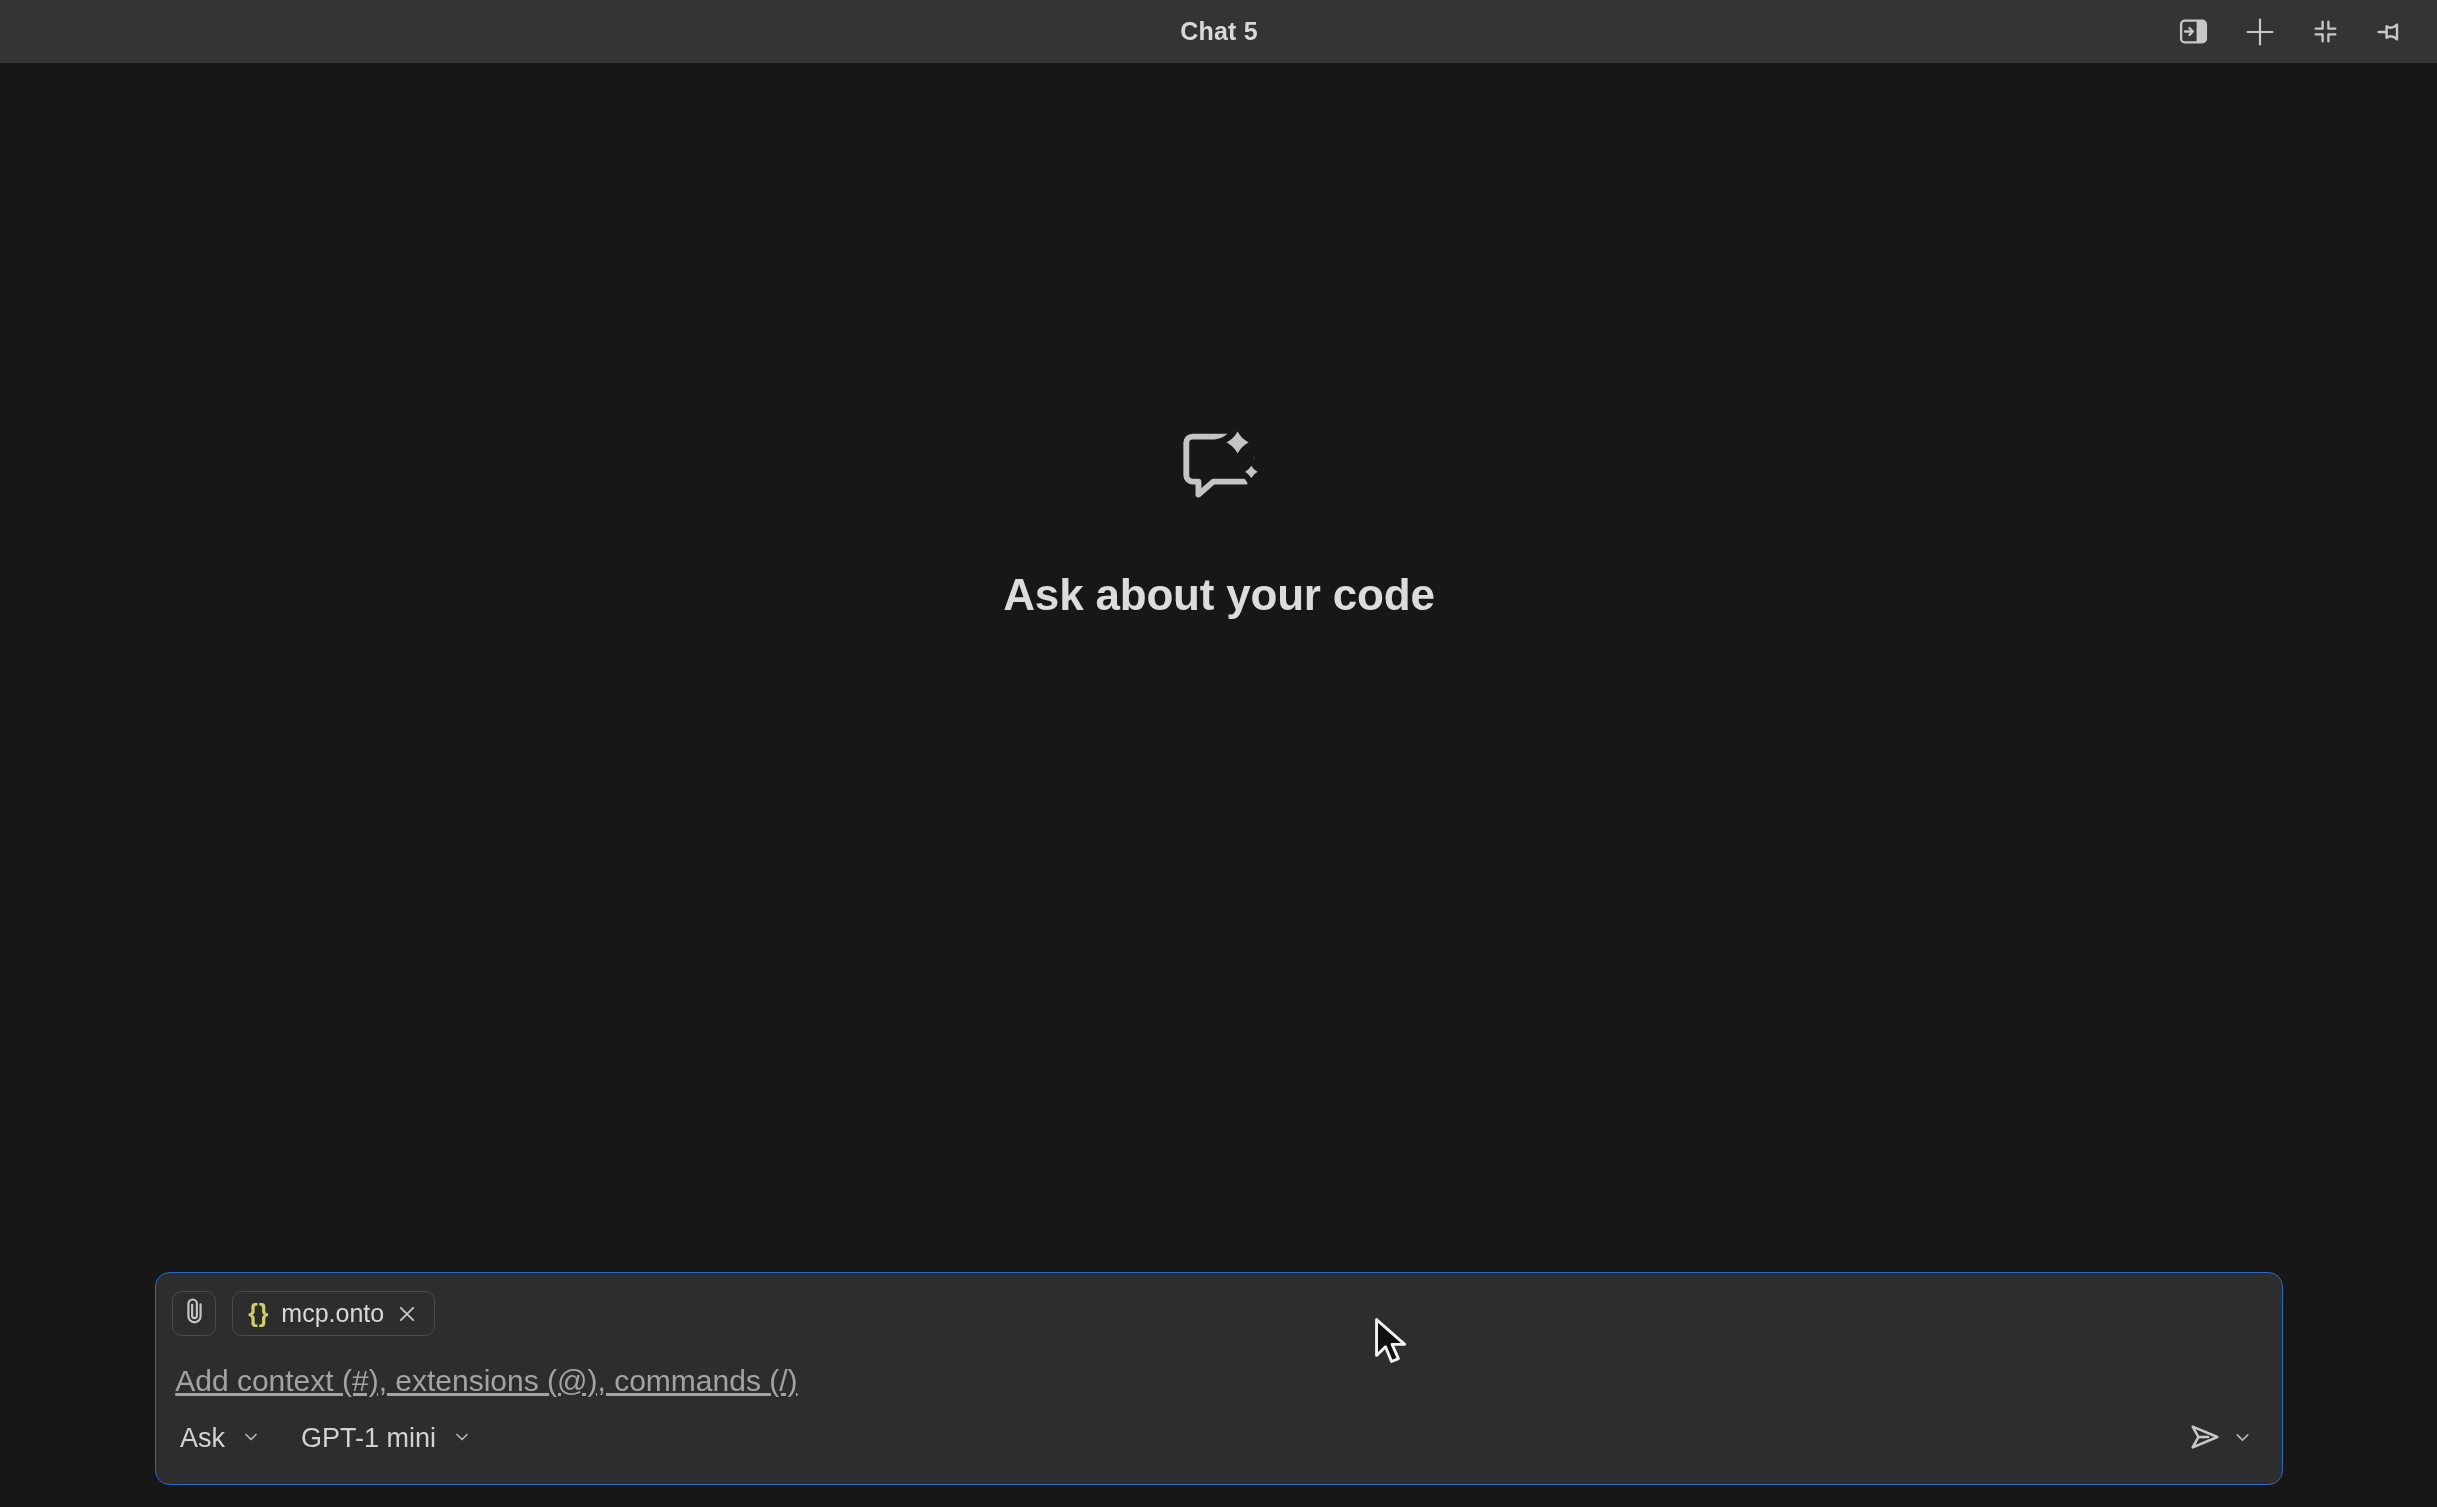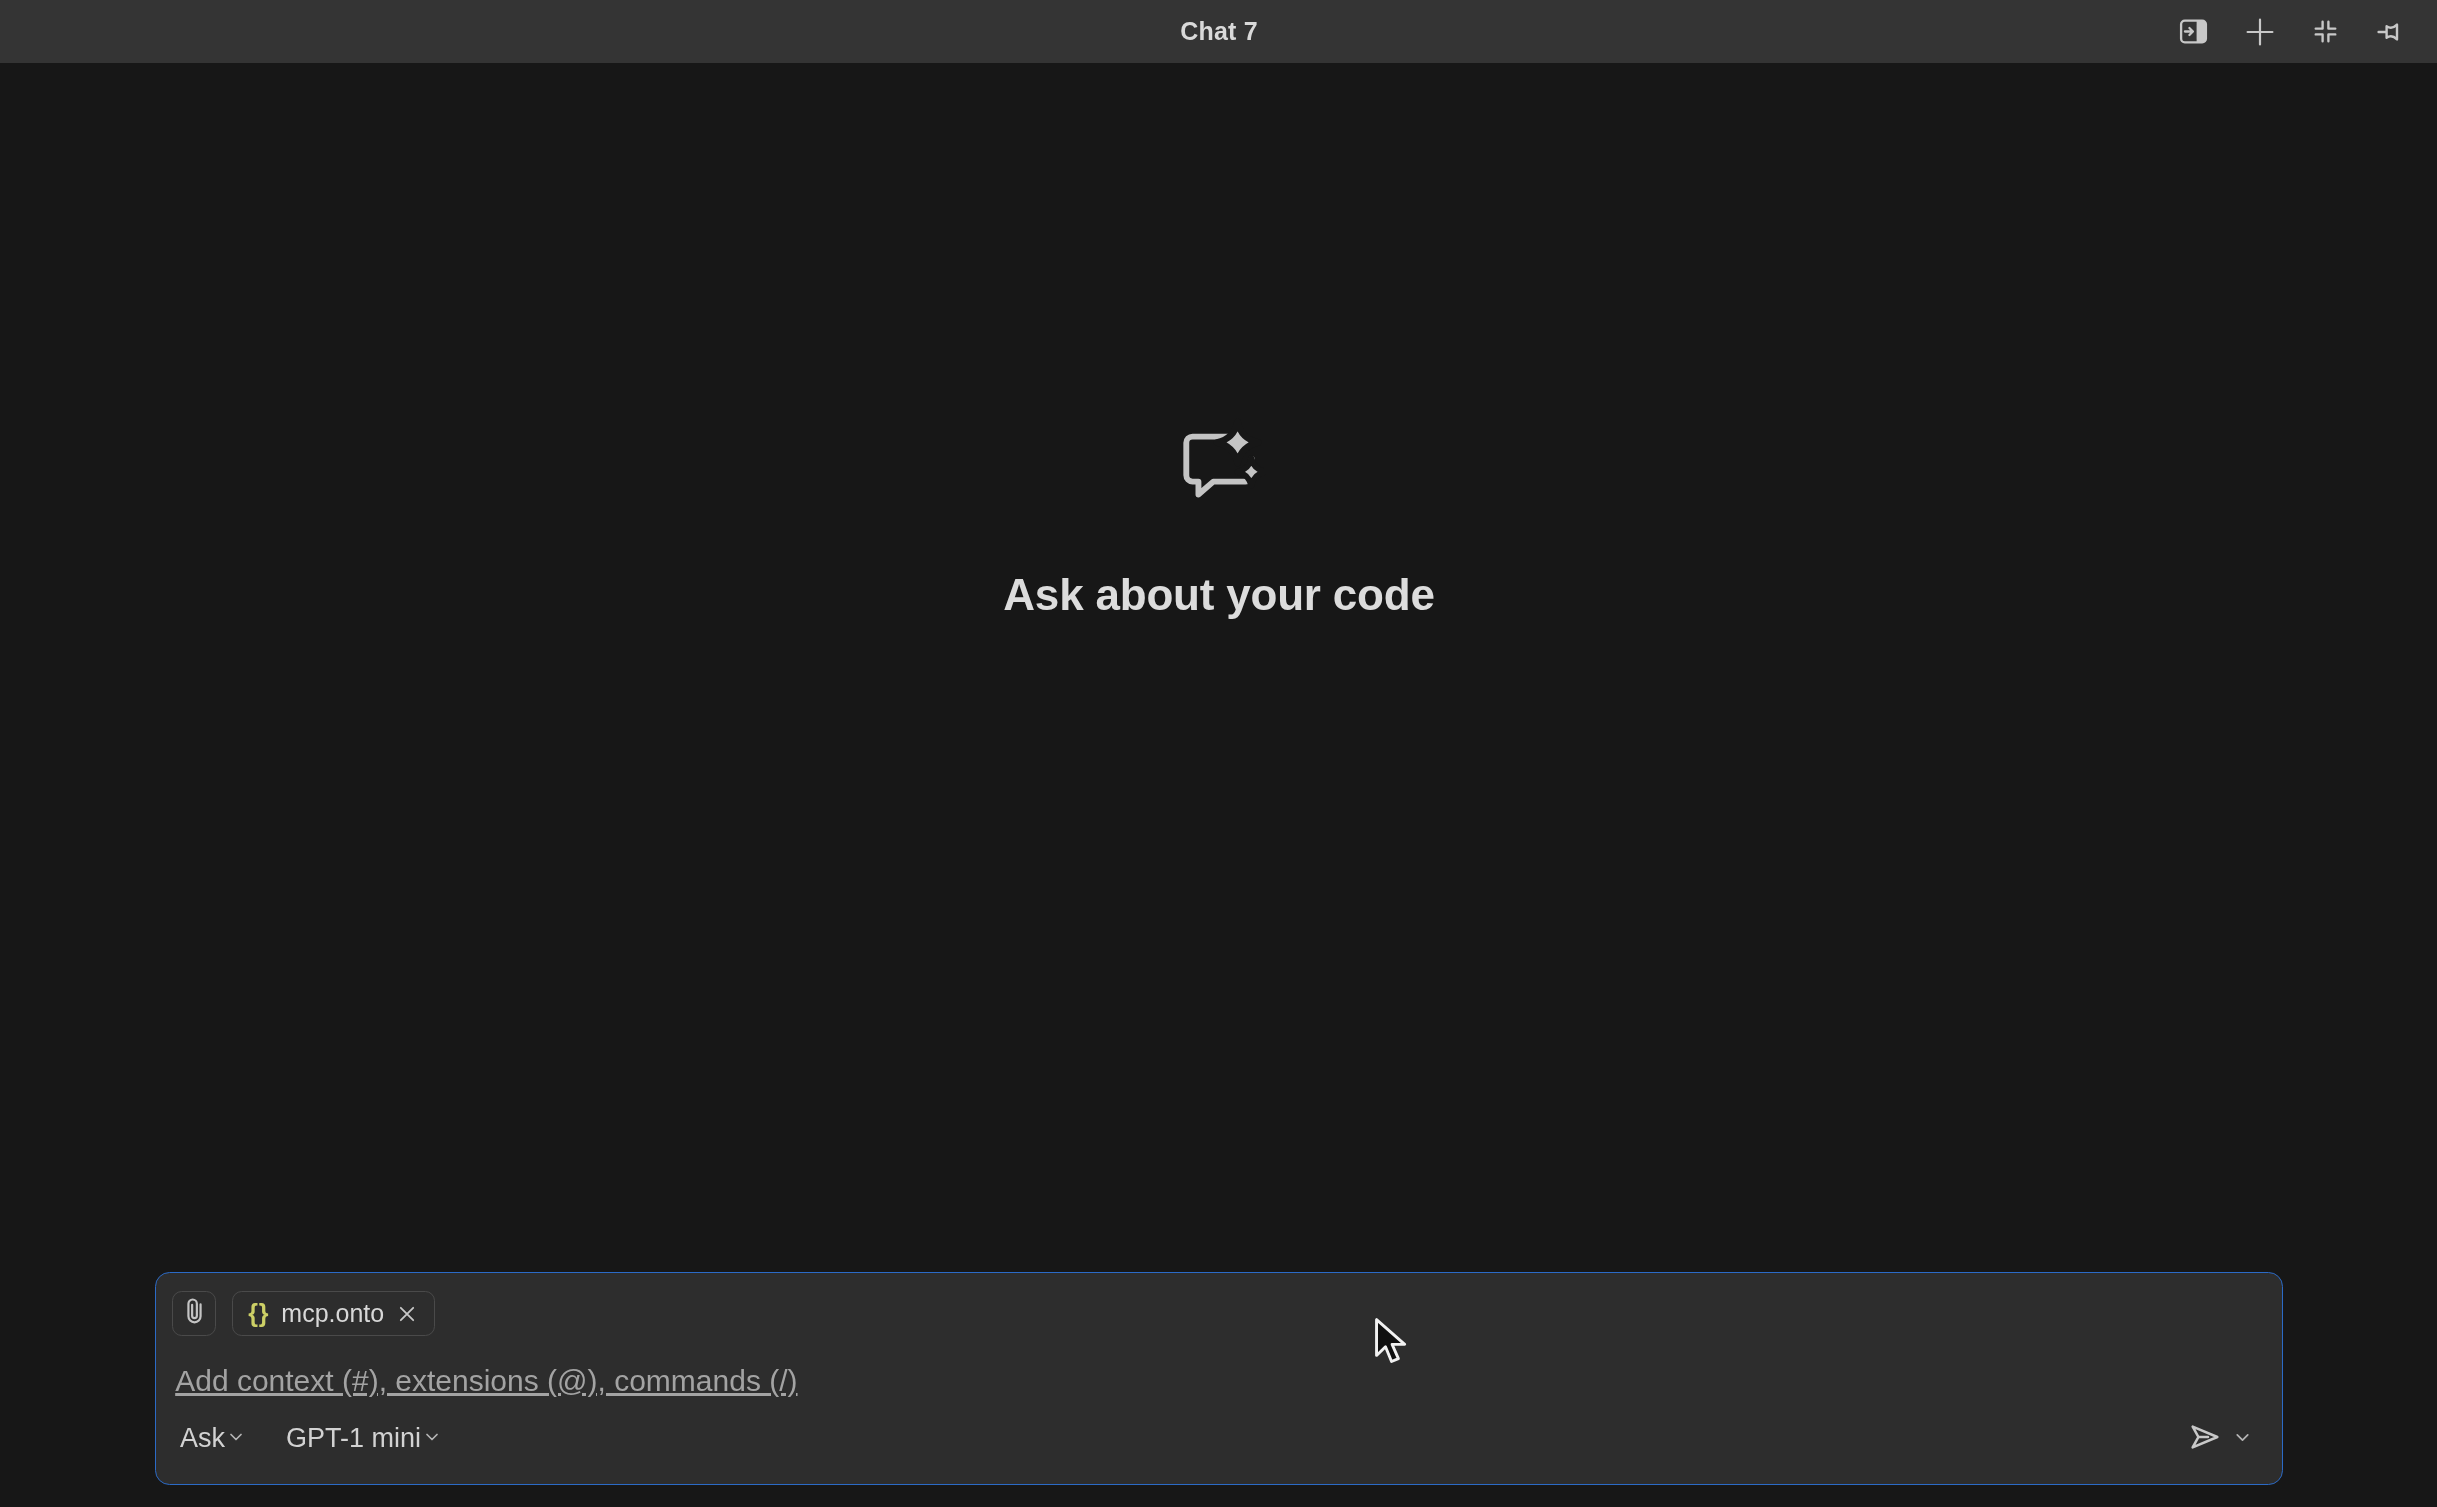--- a/index.html
+++ b/index.html
@@ -57,34 +57,34 @@
   }
   .chip .braces{color:#cdd066;font-size:25px;font-weight:700;letter-spacing:0.8px;line-height:1;}
   .chip .chip-label{color:#d8d8d8;font-size:25px;line-height:1;}
   .chip .chip-close{display:flex;align-items:center;cursor:default;}
   .input-row{margin-top:26px;margin-left:3.2px;height:37px;cursor:text;}
   .input-placeholder{color:#a3a3a3;font-size:30px;line-height:37px;text-decoration:underline;}
   .controls-row{
     margin-top:21px;display:flex;align-items:center;justify-content:space-between;
   }
   .selectors{display:flex;align-items:center;gap:40px;margin-left:8px;}
-  .selector{display:flex;align-items:center;gap:1px;background:none;border:none;padding:0;cursor:default;justify-content:flex-end;}
+  .selector{display:flex;align-items:center;gap:16px;background:none;border:none;padding:0;cursor:default;justify-content:flex-end;}
   .selector .sel-label{color:#d2d2d2;font-size:27px;font-weight:500;}
   .send-group{display:flex;align-items:center;gap:9.7px;margin-right:11.3px;}
   .send-btn,.send-caret{background:none;border:none;padding:0;display:flex;align-items:center;cursor:default;}
   
   .mouse-cursor{position:absolute;left:1373px;top:1317px;}
 </style>
 </head>
 <body>
 
 <div class="screen">
 
   <header class="titlebar">
-    <div class="title">Chat 7</div>
+    <div class="title">Chat 5</div>
     <div class="titlebar-actions">
 
       <button class="tb-btn">
         <span>
           <svg width="31" height="31" viewBox="0 0 16 16" fill="none">
             <rect x="1.6" y="2.4" width="12.8" height="11.2" rx="1.9" stroke="#c8c8c8" stroke-width="1.2"></rect>
             <path d="M9.6 2.4 h3 a1.9 1.9 0 0 1 1.9 1.9 v7.4 a1.9 1.9 0 0 1 -1.9 1.9 h-3 z" fill="#c8c8c8"></path>
             <path d="M3.6 8 H7.4 M5.9 6.2 L7.7 8 L5.9 9.8" stroke="#c8c8c8" stroke-width="1.2" stroke-linecap="round" stroke-linejoin="round"></path>
           </svg>
         </span>

